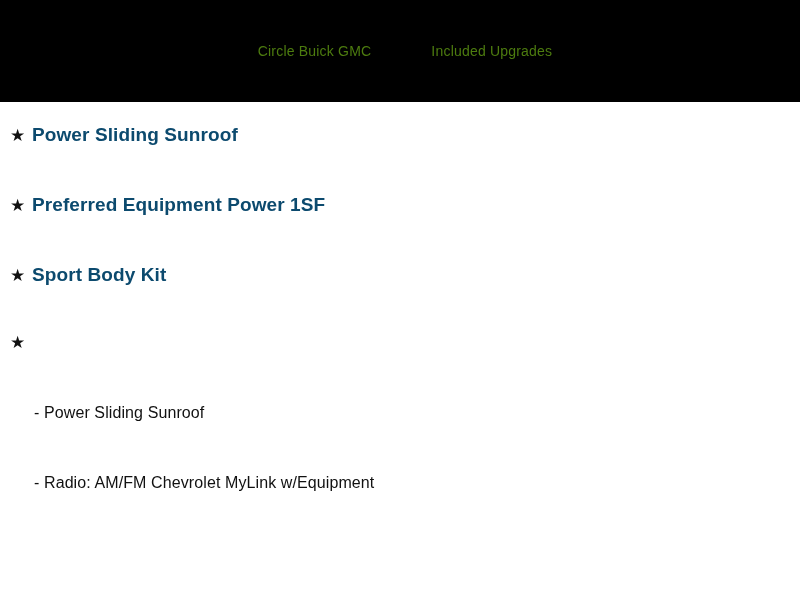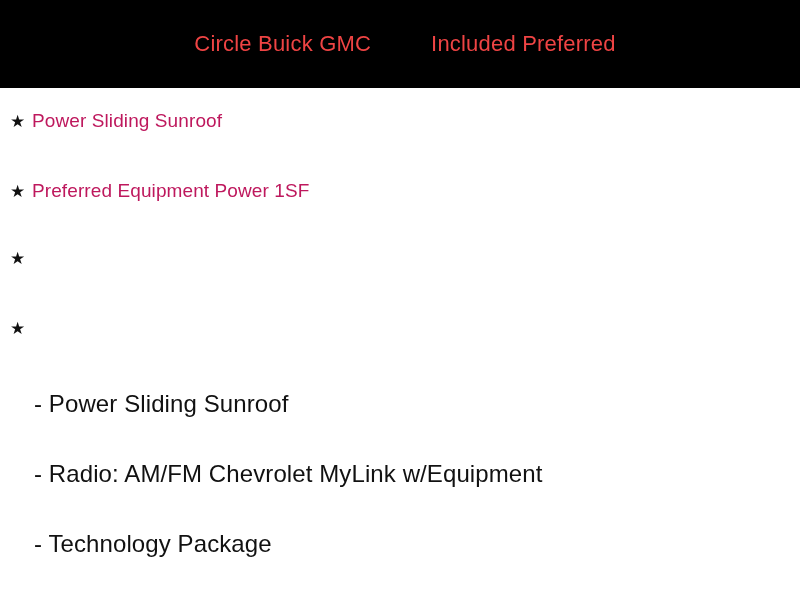--- a/index.html
+++ b/index.html
@@ -26,24 +26,24 @@
     color: #ffffff;
     height: 102px;
     box-sizing: border-box;
     display: flex;
     align-items: center;
     justify-content: center;
     gap: 60px;
     padding: 0 40px;
   }
   .header-item {
-    font-size: 22px;
+    font-size: 14px;
     letter-spacing: 0.2px;
     white-space: nowrap;
-    color: #ef4444;
+    color: #4d7c0f;
   }
   .header-dealer { margin-left: 10px; }
   .header-phone { }
   .header-section { }
   .body-area {
     flex: 1;
     background: #ffffff;
     padding: 22px 0 0 0;
     box-sizing: border-box;
   }
@@ -57,72 +57,71 @@
   .bullet {
     width: 22px;
     font-size: 17px;
     line-height: 1;
     color: #111111;
     flex: none;
     text-align: left;
   }
   .feature-label {
     font-size: 19px;
-    color: #be185d;
+    color: #0c4a6e;
     letter-spacing: 0.1px;
+    font-weight: bold;
   }
   .sub-row {
     display: flex;
     align-items: baseline;
     height: 70px;
     padding-left: 34px;
     box-sizing: border-box;
   }
   .sub-label {
-    font-size: 24px;
+    font-size: 16px;
     color: #111111;
     letter-spacing: 0.1px;
   }
 </style>
 </head>
 <body>
 
 <div class="page">
 
   <div class="header">
     <div class="header-item header-dealer">Circle Buick GMC</div>
-    <div class="header-item header-section">Included Preferred</div>
+    <div class="header-item header-section">Included Upgrades</div>
   </div>
 
   <div class="body-area">
 
     <div class="feature-row">
       <span class="bullet">★</span>
       <span class="feature-label">Power Sliding Sunroof</span>
     </div>
 
     <div class="feature-row">
       <span class="bullet">★</span>
       <span class="feature-label">Preferred Equipment Power 1SF</span>
     </div>
 
     <div class="feature-row">
       <span class="bullet">★</span>
+      <span class="feature-label">Sport Body Kit</span>
     </div>
 
     <div class="feature-row">
       <span class="bullet">★</span>
     </div>
 
     <div class="sub-row">
       <span class="sub-label">- Power Sliding Sunroof</span>
     </div>
 
     <div class="sub-row">
       <span class="sub-label">- Radio: AM/FM Chevrolet MyLink w/Equipment</span>
     </div>
 
-    <div class="sub-row">
-      <span class="sub-label">- Technology Package</span>
-    </div>
 
   </div>
 </div>
 
 </body></html>

